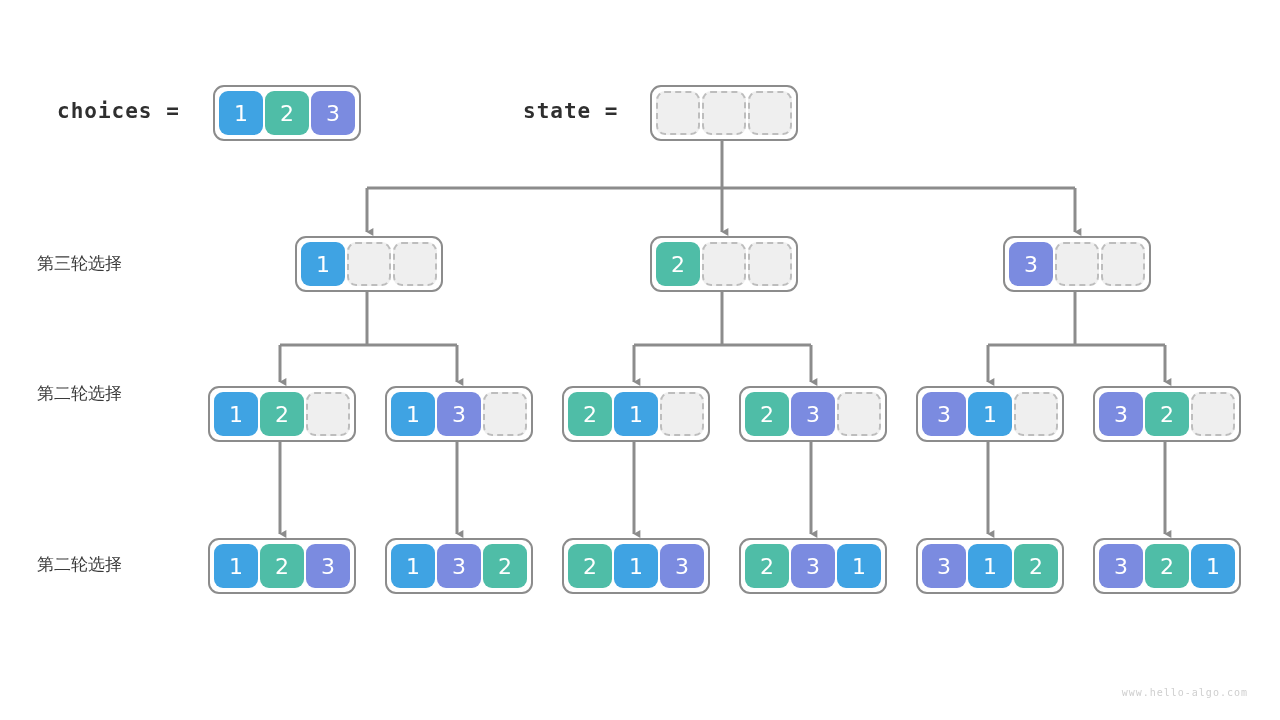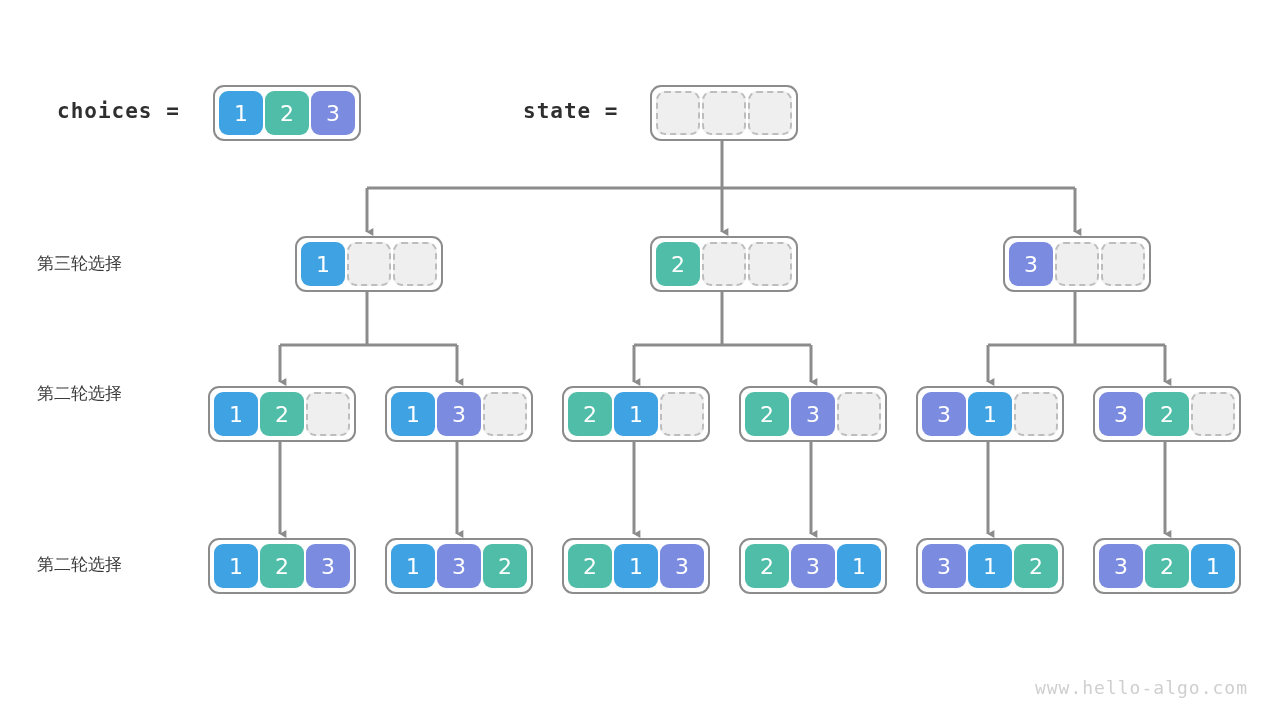--- a/index.html
+++ b/index.html
@@ -26,21 +26,21 @@
     position:absolute;
     font-family:"DejaVu Sans","Liberation Sans",sans-serif;
     font-size:17px;
     color:#3a3a3a;
     white-space:nowrap;
   }
   .watermark{
     position:absolute;
     right:32px;bottom:22px;
     font-family:"DejaVu Sans Mono","Liberation Mono",monospace;
-    font-size:18px;
+    font-size:10px;
     color:#cfcfcf;
     letter-spacing:1px;
   }
 
   
   .arr{
     position:absolute;
     box-sizing:border-box;
     border:2.5px solid #8c8c8c;
     border-radius:11px;

